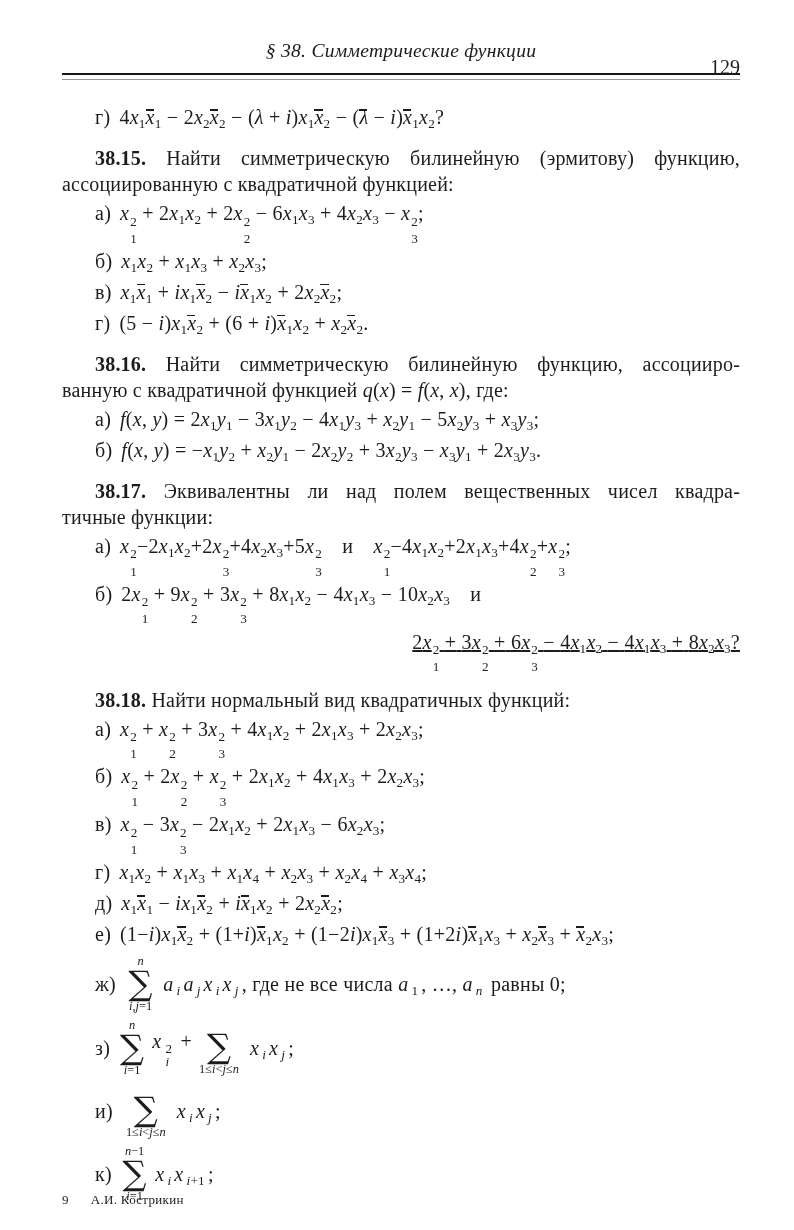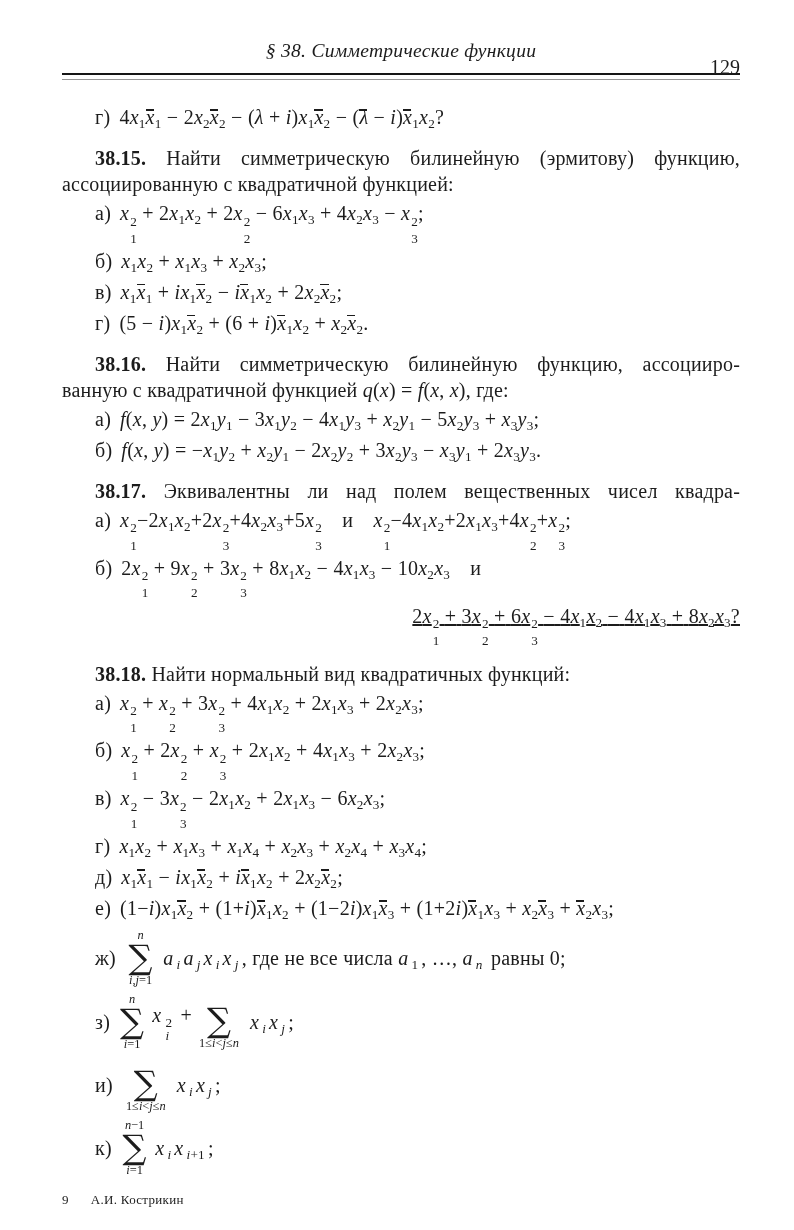--- a/index.html
+++ b/index.html
@@ -65,20 +65,21 @@
         <div class="item"><span class="label">в)</span><span class="m"><span class="vi">x</span><sub><span class="m"><span>1</span></span></sub><span class="ov"><span class="vi">x</span></span><sub><span class="m"><span>1</span></span></sub><span> </span><span>+</span><span> </span><span class="vi">i</span><span class="vi">x</span><sub><span class="m"><span>1</span></span></sub><span class="ov"><span class="vi">x</span></span><sub><span class="m"><span>2</span></span></sub><span> </span><span>−</span><span> </span><span class="vi">i</span><span class="ov"><span class="vi">x</span></span><sub><span class="m"><span>1</span></span></sub><span class="vi">x</span><sub><span class="m"><span>2</span></span></sub><span> </span><span>+</span><span> </span><span>2</span><span class="vi">x</span><sub><span class="m"><span>2</span></span></sub><span class="ov"><span class="vi">x</span></span><sub><span class="m"><span>2</span></span></sub><span>;</span></span></div>
         <div class="item"><span class="label">г)</span><span class="m"><span>(</span><span>5</span><span> </span><span>−</span><span> </span><span class="vi">i</span><span>)</span><span class="vi">x</span><sub><span class="m"><span>1</span></span></sub><span class="ov"><span class="vi">x</span></span><sub><span class="m"><span>2</span></span></sub><span> </span><span>+</span><span> </span><span>(</span><span>6</span><span> </span><span>+</span><span> </span><span class="vi">i</span><span>)</span><span class="ov"><span class="vi">x</span></span><sub><span class="m"><span>1</span></span></sub><span class="vi">x</span><sub><span class="m"><span>2</span></span></sub><span> </span><span>+</span><span> </span><span class="vi">x</span><sub><span class="m"><span>2</span></span></sub><span class="ov"><span class="vi">x</span></span><sub><span class="m"><span>2</span></span></sub><span>.</span></span></div>
         <div class="para">
           <div class="pline first j"><b class="pnum">38.16.</b> <span class="m"><span>Н</span><span>а</span><span>й</span><span>т</span><span>и</span><span> </span><span>с</span><span>и</span><span>м</span><span>м</span><span>е</span><span>т</span><span>р</span><span>и</span><span>ч</span><span>е</span><span>с</span><span>к</span><span>у</span><span>ю</span><span> </span><span>б</span><span>и</span><span>л</span><span>и</span><span>н</span><span>е</span><span>й</span><span>н</span><span>у</span><span>ю</span><span> </span><span>ф</span><span>у</span><span>н</span><span>к</span><span>ц</span><span>и</span><span>ю</span><span>,</span><span> </span><span>а</span><span>с</span><span>с</span><span>о</span><span>ц</span><span>и</span><span>и</span><span>р</span><span>о</span><span>-</span></span></div>
           <div class="pline"><span class="m"><span>в</span><span>а</span><span>н</span><span>н</span><span>у</span><span>ю</span><span> </span><span>с</span><span> </span><span>к</span><span>в</span><span>а</span><span>д</span><span>р</span><span>а</span><span>т</span><span>и</span><span>ч</span><span>н</span><span>о</span><span>й</span><span> </span><span>ф</span><span>у</span><span>н</span><span>к</span><span>ц</span><span>и</span><span>е</span><span>й</span><span> </span><span class="vi">q</span><span>(</span><span class="vi">x</span><span>)</span><span> </span><span>=</span><span> </span><span class="vi">f</span><span>(</span><span class="vi">x</span><span>,</span><span> </span><span class="vi">x</span><span>)</span><span>,</span><span> </span><span>г</span><span>д</span><span>е</span><span>:</span></span></div>
         </div>
         <div class="item"><span class="label">а)</span><span class="m"><span class="vi">f</span><span>(</span><span class="vi">x</span><span>,</span><span> </span><span class="vi">y</span><span>)</span><span> </span><span>=</span><span> </span><span>2</span><span class="vi">x</span><sub><span class="m"><span>1</span></span></sub><span class="vi">y</span><sub><span class="m"><span>1</span></span></sub><span> </span><span>−</span><span> </span><span>3</span><span class="vi">x</span><sub><span class="m"><span>1</span></span></sub><span class="vi">y</span><sub><span class="m"><span>2</span></span></sub><span> </span><span>−</span><span> </span><span>4</span><span class="vi">x</span><sub><span class="m"><span>1</span></span></sub><span class="vi">y</span><sub><span class="m"><span>3</span></span></sub><span> </span><span>+</span><span> </span><span class="vi">x</span><sub><span class="m"><span>2</span></span></sub><span class="vi">y</span><sub><span class="m"><span>1</span></span></sub><span> </span><span>−</span><span> </span><span>5</span><span class="vi">x</span><sub><span class="m"><span>2</span></span></sub><span class="vi">y</span><sub><span class="m"><span>3</span></span></sub><span> </span><span>+</span><span> </span><span class="vi">x</span><sub><span class="m"><span>3</span></span></sub><span class="vi">y</span><sub><span class="m"><span>3</span></span></sub><span>;</span></span></div>
         <div class="item"><span class="label">б)</span><span class="m"><span class="vi">f</span><span>(</span><span class="vi">x</span><span>,</span><span> </span><span class="vi">y</span><span>)</span><span> </span><span>=</span><span> </span><span>−</span><span class="vi">x</span><sub><span class="m"><span>1</span></span></sub><span class="vi">y</span><sub><span class="m"><span>2</span></span></sub><span> </span><span>+</span><span> </span><span class="vi">x</span><sub><span class="m"><span>2</span></span></sub><span class="vi">y</span><sub><span class="m"><span>1</span></span></sub><span> </span><span>−</span><span> </span><span>2</span><span class="vi">x</span><sub><span class="m"><span>2</span></span></sub><span class="vi">y</span><sub><span class="m"><span>2</span></span></sub><span> </span><span>+</span><span> </span><span>3</span><span class="vi">x</span><sub><span class="m"><span>2</span></span></sub><span class="vi">y</span><sub><span class="m"><span>3</span></span></sub><span> </span><span>−</span><span> </span><span class="vi">x</span><sub><span class="m"><span>3</span></span></sub><span class="vi">y</span><sub><span class="m"><span>1</span></span></sub><span> </span><span>+</span><span> </span><span>2</span><span class="vi">x</span><sub><span class="m"><span>3</span></span></sub><span class="vi">y</span><sub><span class="m"><span>3</span></span></sub><span>.</span></span></div>
         <div class="para">
           <div class="pline first j"><b class="pnum">38.17.</b> <span class="m"><span>Э</span><span>к</span><span>в</span><span>и</span><span>в</span><span>а</span><span>л</span><span>е</span><span>н</span><span>т</span><span>н</span><span>ы</span><span> </span><span>л</span><span>и</span><span> </span><span>н</span><span>а</span><span>д</span><span> </span><span>п</span><span>о</span><span>л</span><span>е</span><span>м</span><span> </span><span>в</span><span>е</span><span>щ</span><span>е</span><span>с</span><span>т</span><span>в</span><span>е</span><span>н</span><span>н</span><span>ы</span><span>х</span><span> </span><span>ч</span><span>и</span><span>с</span><span>е</span><span>л</span><span> </span><span>к</span><span>в</span><span>а</span><span>д</span><span>р</span><span>а</span><span>-</span></span></div>
+          <div class="pline"><span class="m"><span>т</span><span>и</span><span>ч</span><span>н</span><span>ы</span><span>е</span><span> </span><span>ф</span><span>у</span><span>н</span><span>к</span><span>ц</span><span>и</span><span>и</span><span>:</span></span></div>
         </div>
         <div class="item"><span class="label">а)</span><span class="m"><span class="vi">x</span><span class="ss"><span class="m ss-t"><span>2</span></span><span class="m ss-b"><span>1</span></span></span><span>−</span><span>2</span><span class="vi">x</span><sub><span class="m"><span>1</span></span></sub><span class="vi">x</span><sub><span class="m"><span>2</span></span></sub><span>+</span><span>2</span><span class="vi">x</span><span class="ss"><span class="m ss-t"><span>2</span></span><span class="m ss-b"><span>3</span></span></span><span>+</span><span>4</span><span class="vi">x</span><sub><span class="m"><span>2</span></span></sub><span class="vi">x</span><sub><span class="m"><span>3</span></span></sub><span>+</span><span>5</span><span class="vi">x</span><span class="ss"><span class="m ss-t"><span>2</span></span><span class="m ss-b"><span>3</span></span></span><span> </span><span>и</span><span> </span><span class="vi">x</span><span class="ss"><span class="m ss-t"><span>2</span></span><span class="m ss-b"><span>1</span></span></span><span>−</span><span>4</span><span class="vi">x</span><sub><span class="m"><span>1</span></span></sub><span class="vi">x</span><sub><span class="m"><span>2</span></span></sub><span>+</span><span>2</span><span class="vi">x</span><sub><span class="m"><span>1</span></span></sub><span class="vi">x</span><sub><span class="m"><span>3</span></span></sub><span>+</span><span>4</span><span class="vi">x</span><span class="ss"><span class="m ss-t"><span>2</span></span><span class="m ss-b"><span>2</span></span></span><span>+</span><span class="vi">x</span><span class="ss"><span class="m ss-t"><span>2</span></span><span class="m ss-b"><span>3</span></span></span><span>;</span></span></div>
         <div class="item"><span class="label">б)</span><span class="m"><span>2</span><span class="vi">x</span><span class="ss"><span class="m ss-t"><span>2</span></span><span class="m ss-b"><span>1</span></span></span><span> </span><span>+</span><span> </span><span>9</span><span class="vi">x</span><span class="ss"><span class="m ss-t"><span>2</span></span><span class="m ss-b"><span>2</span></span></span><span> </span><span>+</span><span> </span><span>3</span><span class="vi">x</span><span class="ss"><span class="m ss-t"><span>2</span></span><span class="m ss-b"><span>3</span></span></span><span> </span><span>+</span><span> </span><span>8</span><span class="vi">x</span><sub><span class="m"><span>1</span></span></sub><span class="vi">x</span><sub><span class="m"><span>2</span></span></sub><span> </span><span>−</span><span> </span><span>4</span><span class="vi">x</span><sub><span class="m"><span>1</span></span></sub><span class="vi">x</span><sub><span class="m"><span>3</span></span></sub><span> </span><span>−</span><span> </span><span>1</span><span>0</span><span class="vi">x</span><sub><span class="m"><span>2</span></span></sub><span class="vi">x</span><sub><span class="m"><span>3</span></span></sub><span> </span><span>и</span></span></div>
         <div class="item cont"><span class="m"><span>2</span><span class="vi">x</span><span class="ss"><span class="m ss-t"><span>2</span></span><span class="m ss-b"><span>1</span></span></span><span> </span><span>+</span><span> </span><span>3</span><span class="vi">x</span><span class="ss"><span class="m ss-t"><span>2</span></span><span class="m ss-b"><span>2</span></span></span><span> </span><span>+</span><span> </span><span>6</span><span class="vi">x</span><span class="ss"><span class="m ss-t"><span>2</span></span><span class="m ss-b"><span>3</span></span></span><span> </span><span>−</span><span> </span><span>4</span><span class="vi">x</span><sub><span class="m"><span>1</span></span></sub><span class="vi">x</span><sub><span class="m"><span>2</span></span></sub><span> </span><span>−</span><span> </span><span>4</span><span class="vi">x</span><sub><span class="m"><span>1</span></span></sub><span class="vi">x</span><sub><span class="m"><span>3</span></span></sub><span> </span><span>+</span><span> </span><span>8</span><span class="vi">x</span><sub><span class="m"><span>2</span></span></sub><span class="vi">x</span><sub><span class="m"><span>3</span></span></sub><span>?</span></span></div>
         <div class="para">
           <div class="pline first"><b class="pnum">38.18.</b> <span class="m"><span>Н</span><span>а</span><span>й</span><span>т</span><span>и</span><span> </span><span>н</span><span>о</span><span>р</span><span>м</span><span>а</span><span>л</span><span>ь</span><span>н</span><span>ы</span><span>й</span><span> </span><span>в</span><span>и</span><span>д</span><span> </span><span>к</span><span>в</span><span>а</span><span>д</span><span>р</span><span>а</span><span>т</span><span>и</span><span>ч</span><span>н</span><span>ы</span><span>х</span><span> </span><span>ф</span><span>у</span><span>н</span><span>к</span><span>ц</span><span>и</span><span>й</span><span>:</span></span></div>
         </div>
         <div class="item"><span class="label">а)</span><span class="m"><span class="vi">x</span><span class="ss"><span class="m ss-t"><span>2</span></span><span class="m ss-b"><span>1</span></span></span><span> </span><span>+</span><span> </span><span class="vi">x</span><span class="ss"><span class="m ss-t"><span>2</span></span><span class="m ss-b"><span>2</span></span></span><span> </span><span>+</span><span> </span><span>3</span><span class="vi">x</span><span class="ss"><span class="m ss-t"><span>2</span></span><span class="m ss-b"><span>3</span></span></span><span> </span><span>+</span><span> </span><span>4</span><span class="vi">x</span><sub><span class="m"><span>1</span></span></sub><span class="vi">x</span><sub><span class="m"><span>2</span></span></sub><span> </span><span>+</span><span> </span><span>2</span><span class="vi">x</span><sub><span class="m"><span>1</span></span></sub><span class="vi">x</span><sub><span class="m"><span>3</span></span></sub><span> </span><span>+</span><span> </span><span>2</span><span class="vi">x</span><sub><span class="m"><span>2</span></span></sub><span class="vi">x</span><sub><span class="m"><span>3</span></span></sub><span>;</span></span></div>
         <div class="item"><span class="label">б)</span><span class="m"><span class="vi">x</span><span class="ss"><span class="m ss-t"><span>2</span></span><span class="m ss-b"><span>1</span></span></span><span> </span><span>+</span><span> </span><span>2</span><span class="vi">x</span><span class="ss"><span class="m ss-t"><span>2</span></span><span class="m ss-b"><span>2</span></span></span><span> </span><span>+</span><span> </span><span class="vi">x</span><span class="ss"><span class="m ss-t"><span>2</span></span><span class="m ss-b"><span>3</span></span></span><span> </span><span>+</span><span> </span><span>2</span><span class="vi">x</span><sub><span class="m"><span>1</span></span></sub><span class="vi">x</span><sub><span class="m"><span>2</span></span></sub><span> </span><span>+</span><span> </span><span>4</span><span class="vi">x</span><sub><span class="m"><span>1</span></span></sub><span class="vi">x</span><sub><span class="m"><span>3</span></span></sub><span> </span><span>+</span><span> </span><span>2</span><span class="vi">x</span><sub><span class="m"><span>2</span></span></sub><span class="vi">x</span><sub><span class="m"><span>3</span></span></sub><span>;</span></span></div>
         <div class="item"><span class="label">в)</span><span class="m"><span class="vi">x</span><span class="ss"><span class="m ss-t"><span>2</span></span><span class="m ss-b"><span>1</span></span></span><span> </span><span>−</span><span> </span><span>3</span><span class="vi">x</span><span class="ss"><span class="m ss-t"><span>2</span></span><span class="m ss-b"><span>3</span></span></span><span> </span><span>−</span><span> </span><span>2</span><span class="vi">x</span><sub><span class="m"><span>1</span></span></sub><span class="vi">x</span><sub><span class="m"><span>2</span></span></sub><span> </span><span>+</span><span> </span><span>2</span><span class="vi">x</span><sub><span class="m"><span>1</span></span></sub><span class="vi">x</span><sub><span class="m"><span>3</span></span></sub><span> </span><span>−</span><span> </span><span>6</span><span class="vi">x</span><sub><span class="m"><span>2</span></span></sub><span class="vi">x</span><sub><span class="m"><span>3</span></span></sub><span>;</span></span></div>

